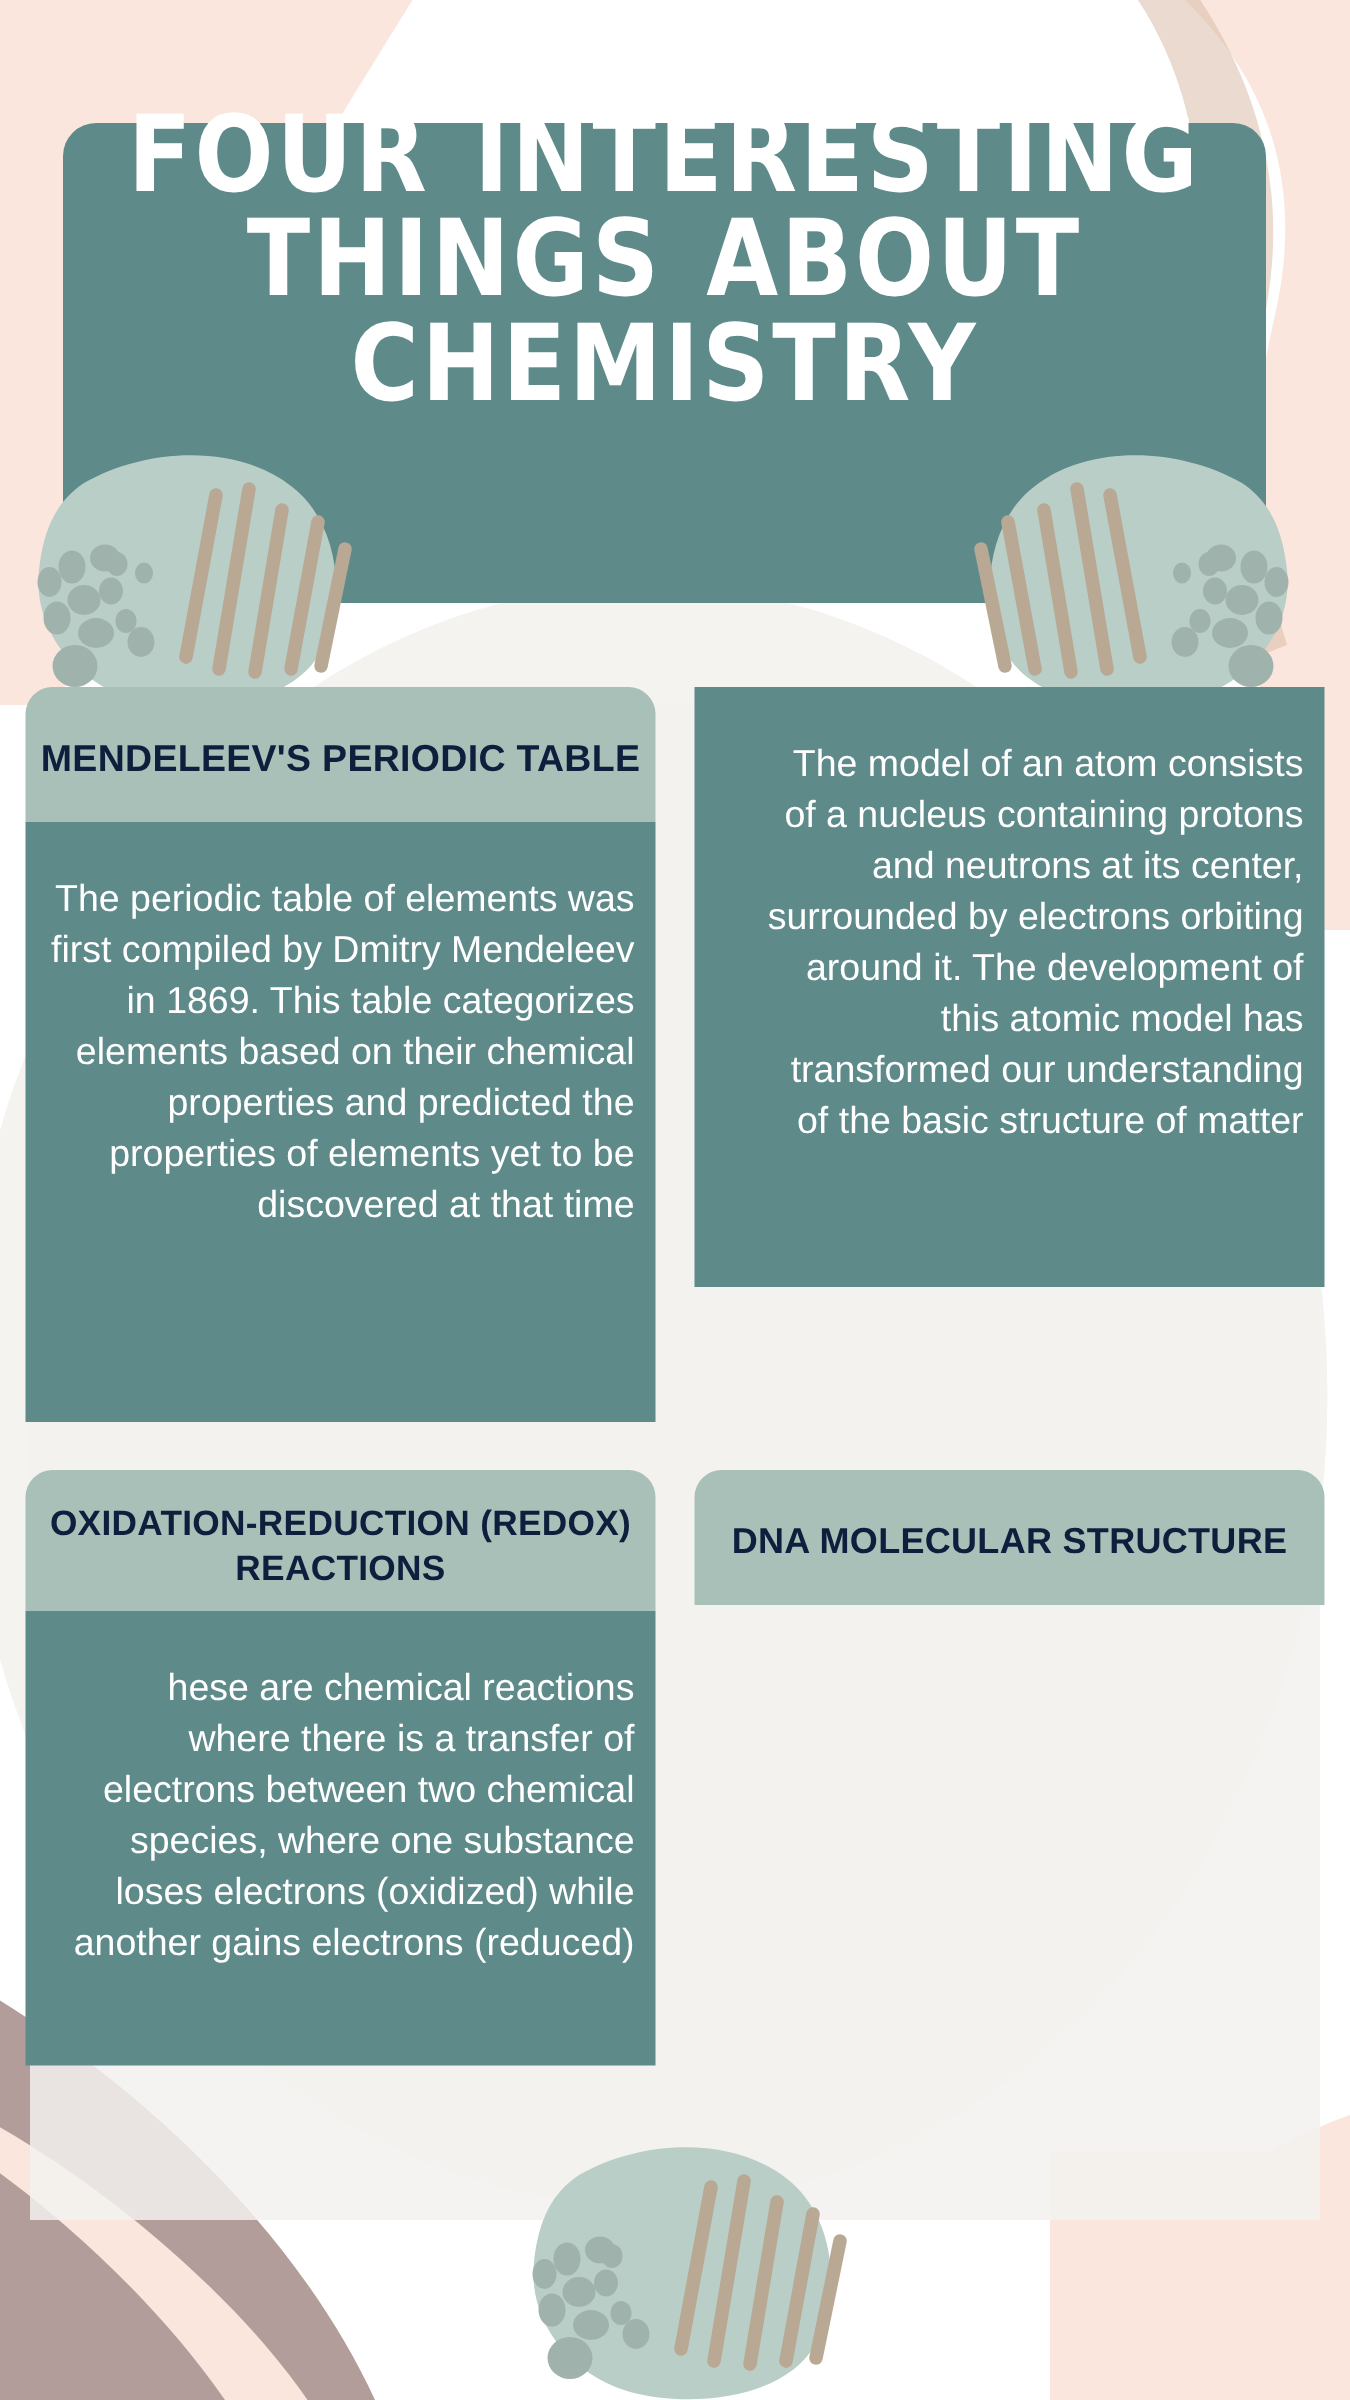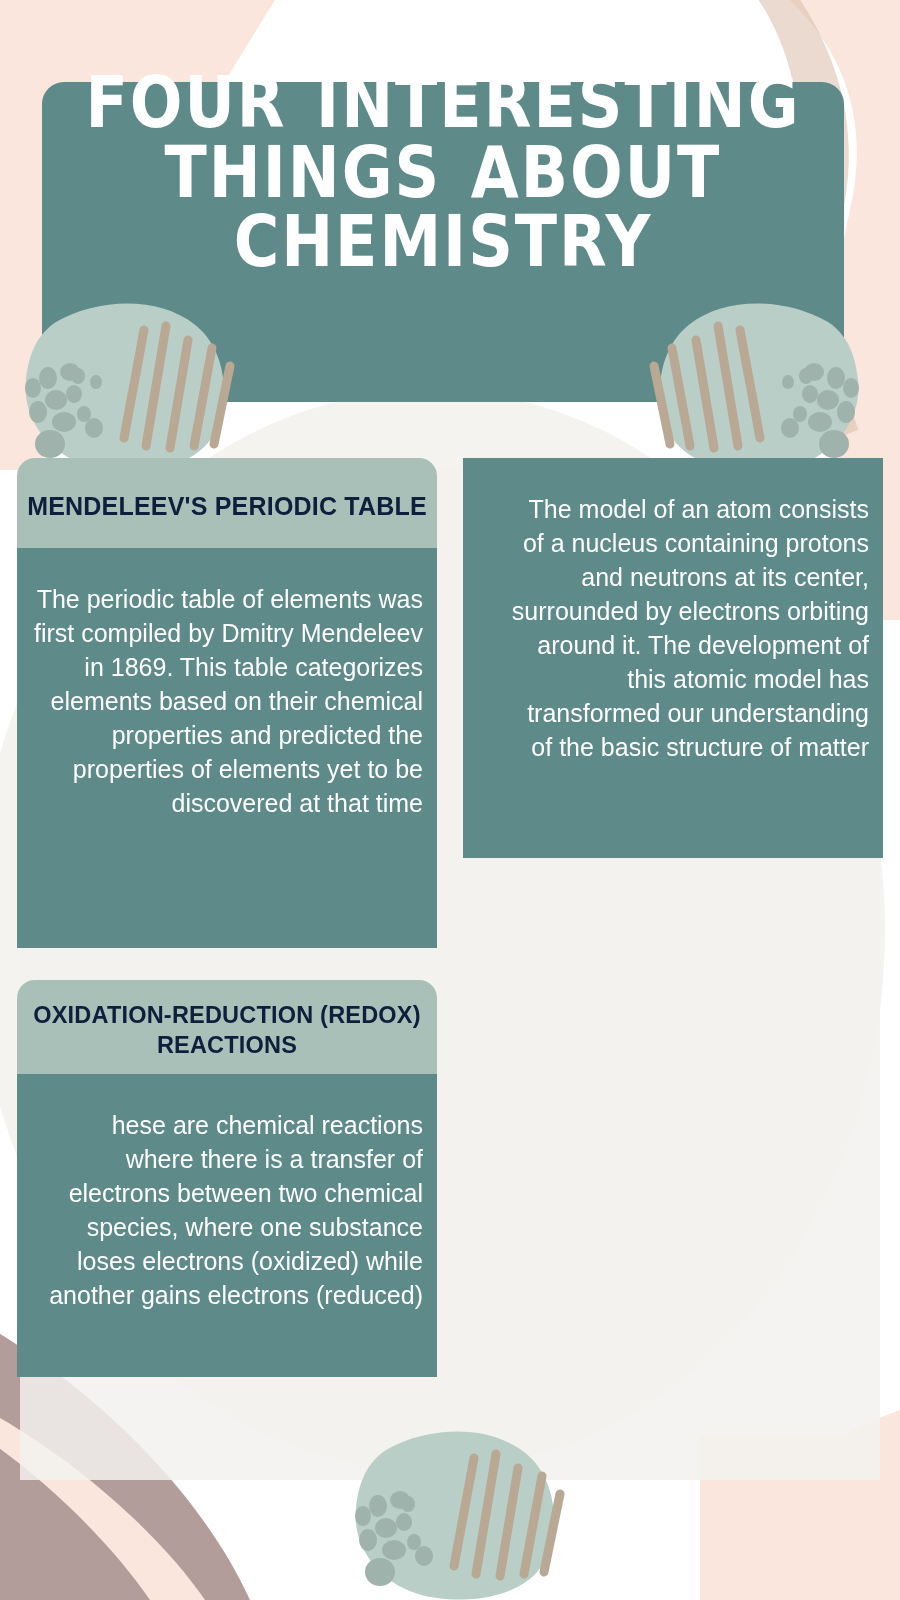--- a/index.html
+++ b/index.html
@@ -251,18 +251,19 @@
       </div>
     </div>
 
     <div class="card-row">
       <div class="card card-3">
         <div class="card-head">OXIDATION-REDUCTION (REDOX) REACTIONS</div>
         <div class="card-body">hese are chemical reactions where there is a transfer of electrons between two chemical species, where one substance loses electrons (oxidized) while another gains electrons (reduced)</div>
       </div>
 
       <div class="card card-4">
+        <div class="card-head">DNA MOLECULAR STRUCTURE</div>
       </div>
     </div>
 
   </div>
 
 </div>
 
 </body></html>

